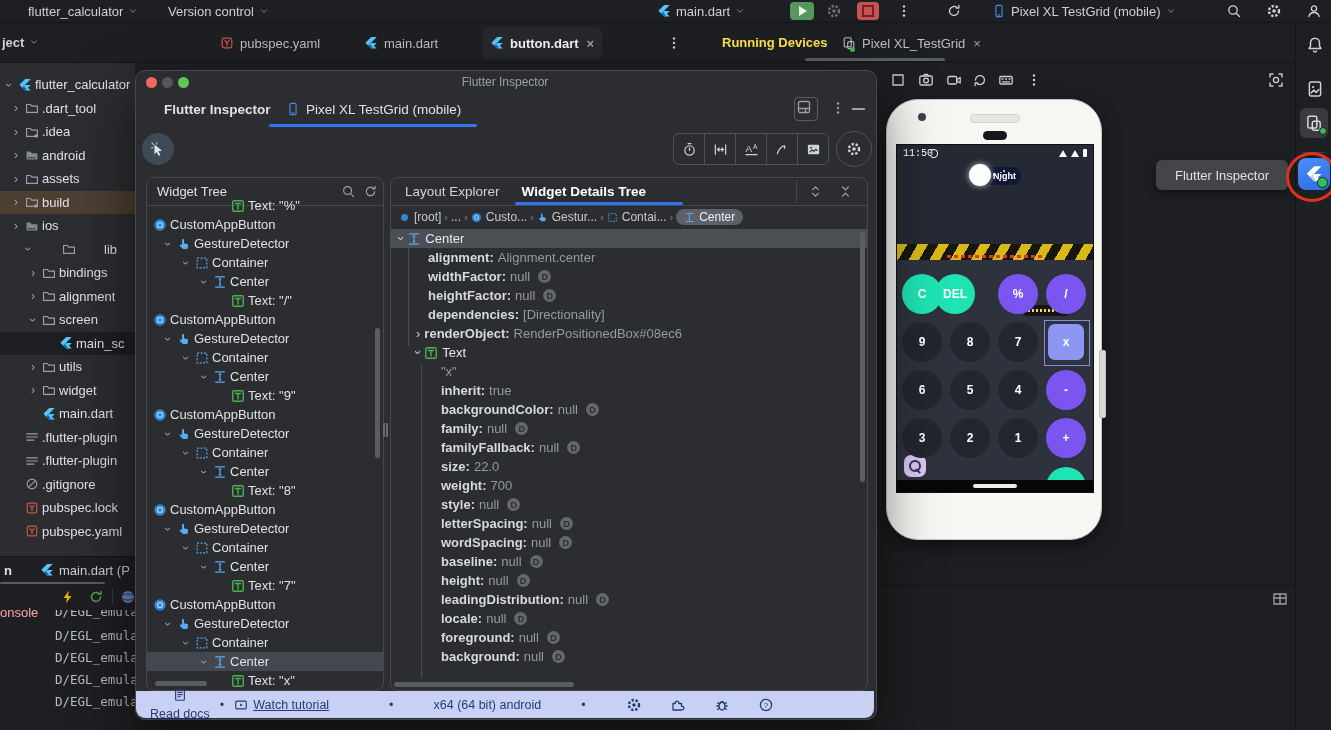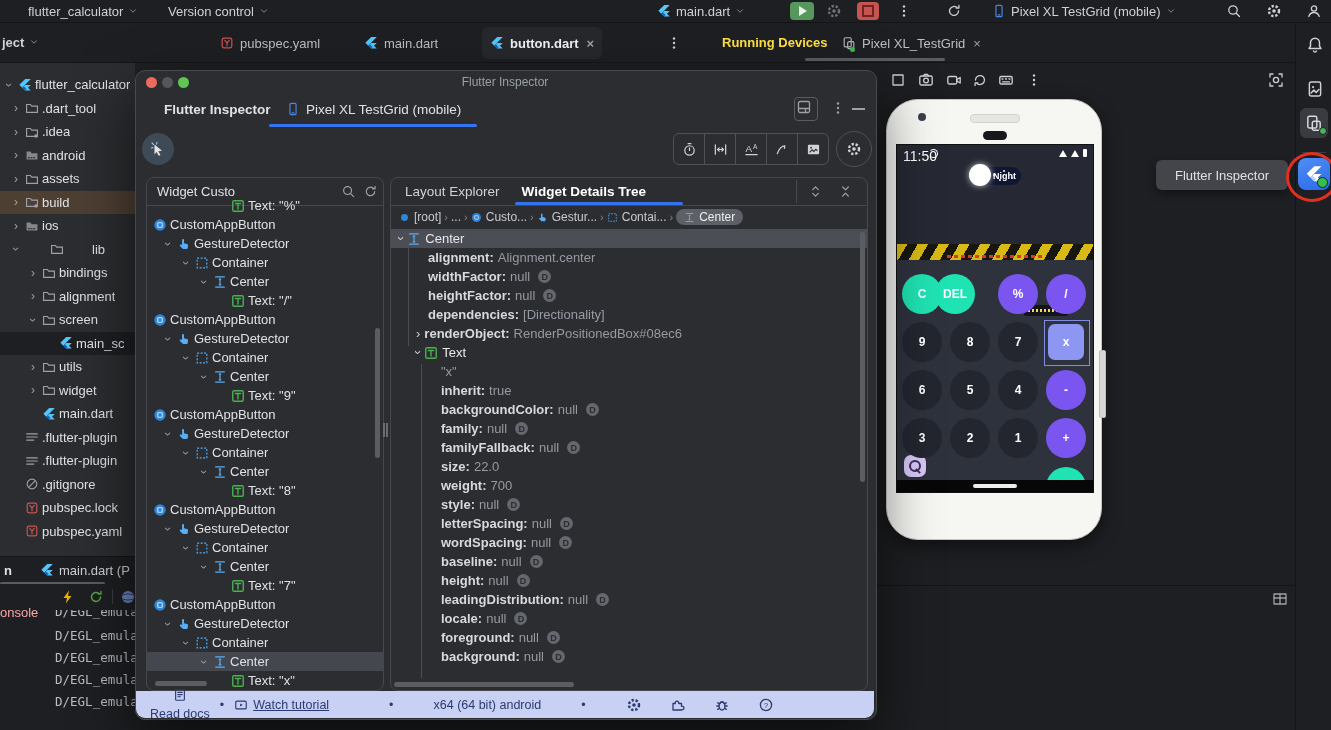--- a/index.html
+++ b/index.html
@@ -298,21 +298,21 @@
         <div class="trow" style="padding-left: 10px;">
           <span class="chev">›</span>
           <span class="tico">
             <svg viewBox="0 0 16 16">
               <path d="M1.8 4h4.4l1.4 1.9h6.6V13H1.8z" fill="#84878d"></path>
               <path d="M3.5 11h2M6.5 11h2M9.5 11h2" stroke="#2b2d30" stroke-width="1.2"></path>
             </svg>
           </span>
           <span class="tlabel">ios</span>
         </div>
-        <div class="trow" style="padding-left: 10px; gap: 28px;">
+        <div class="trow" style="padding-left: 22px; gap: 28px;">
           <span class="chev open">›</span>
           <span class="tico">
             <svg viewBox="0 0 16 16">
               <path d="M1.8 4h4.4l1.4 1.9h6.6V13H1.8z" fill="none" stroke="#9da0a8" stroke-width="1.3"></path>
             </svg>
           </span>
           <span class="tlabel">lib</span>
         </div>
         <div class="trow" style="padding-left: 27px;">
           <span class="chev">›</span>
@@ -518,21 +518,21 @@
         </svg>
       </span>
 
     <div id="phone">
       <span style="position:absolute;left:31px;top:13px;width:8px;height:8px;border-radius:50%;background:#3a3f4a;"></span>
       <span style="position:absolute;left:83px;top:14px;width:48px;height:7px;border-radius:4px;background:#e6e6e3;border:1px solid #d2d2cf;"></span>
       <span style="position:absolute;left:96px;top:31px;width:24px;height:9px;border-radius:5px;background:#17181c;"></span>
       <span style="position:absolute;left:212px;top:250px;width:5px;height:66px;border-radius:2px;background:#d8d8d6;border:1px solid #bcbcba;"></span>
       <div id="screen">
 
-        <span style="position:absolute;left:6px;top:3px;font-size:14px;color:#fff;">11:50</span>
+        <span style="position:absolute;left:6px;top:3px;font-size:10px;color:#fff;font-family:Liberation Mono, monospace;">11:50</span>
         <span style="position:absolute;left:32px;top:4px;width:7px;height:7px;border:1px solid #fff;border-radius:50%;border-left-color:transparent;"></span>
         <span style="position:absolute;right:26px;top:5px;width:0;height:0;border-left:4px solid transparent;border-right:4px solid transparent;border-bottom:7px solid #fff;"></span>
         <span style="position:absolute;right:14px;top:5px;width:0;height:0;border-left:4px solid transparent;border-right:4px solid transparent;border-bottom:7px solid #fff;"></span>
         <span style="position:absolute;right:6px;top:4px;width:4px;height:8px;background:#fff;border-radius:1px;"></span>
 
         <span class="stars" style="position:absolute;left:80px;top:22px;width:44px;height:18px;background:#0f1733;border-radius:9px;"></span>
         <span style="position:absolute;left:72px;top:19px;width:22px;height:22px;background:#fff;border-radius:50%;box-shadow:0 0 6px rgba(255,255,255,.7);"></span>
         <span style="position:absolute;left:96px;top:26px;font-size:9px;font-weight:bold;color:#fff;">Night</span>
 
         <div class="hazard">
@@ -707,21 +707,21 @@
       <span class="ic abs" style="left:9px;top:9px;color:#cfd2d7;">
           <svg viewBox="0 0 16 16">
             <circle cx="8" cy="8" r="5" fill="none" stroke="currentColor" stroke-width="2.4" stroke-dasharray="2.3 1.8"></circle>
             <circle cx="8" cy="8" r="1.8" fill="currentColor"></circle>
           </svg>
         </span>
     </span>
 
     <div class="panel" style="left:10px;width:236px;">
       <div class="phead">
-        <span style="margin-left:10px;color:#dfe1e5;">Widget Custo</span>
+        <span style="margin-left:10px;color:#dfe1e5;">Widget Tree</span>
         <span class="ic" style="position:absolute;left:194px;top:6px;width:15px;height:15px;color:#9da0a8;">
             <svg viewBox="0 0 16 16">
               <circle cx="7" cy="7" r="4.2" fill="none" stroke="currentColor" stroke-width="1.3" stroke-linecap="round" stroke-linejoin="round"></circle>
               <path d="M10.2 10.2L13.5 13.5" fill="none" stroke="currentColor" stroke-width="1.3" stroke-linecap="round" stroke-linejoin="round"></path>
             </svg>
           </span>
         <span class="ic" style="position:absolute;left:216px;top:6px;width:15px;height:15px;color:#9da0a8;">
             <svg viewBox="0 0 16 16">
               <path d="M12.5 8a4.5 4.5 0 1 1-1.5-3.4M12.9 2.4v2.7h-2.7" fill="none" stroke="currentColor" stroke-width="1.3" stroke-linecap="round" stroke-linejoin="round"></path>
             </svg>

